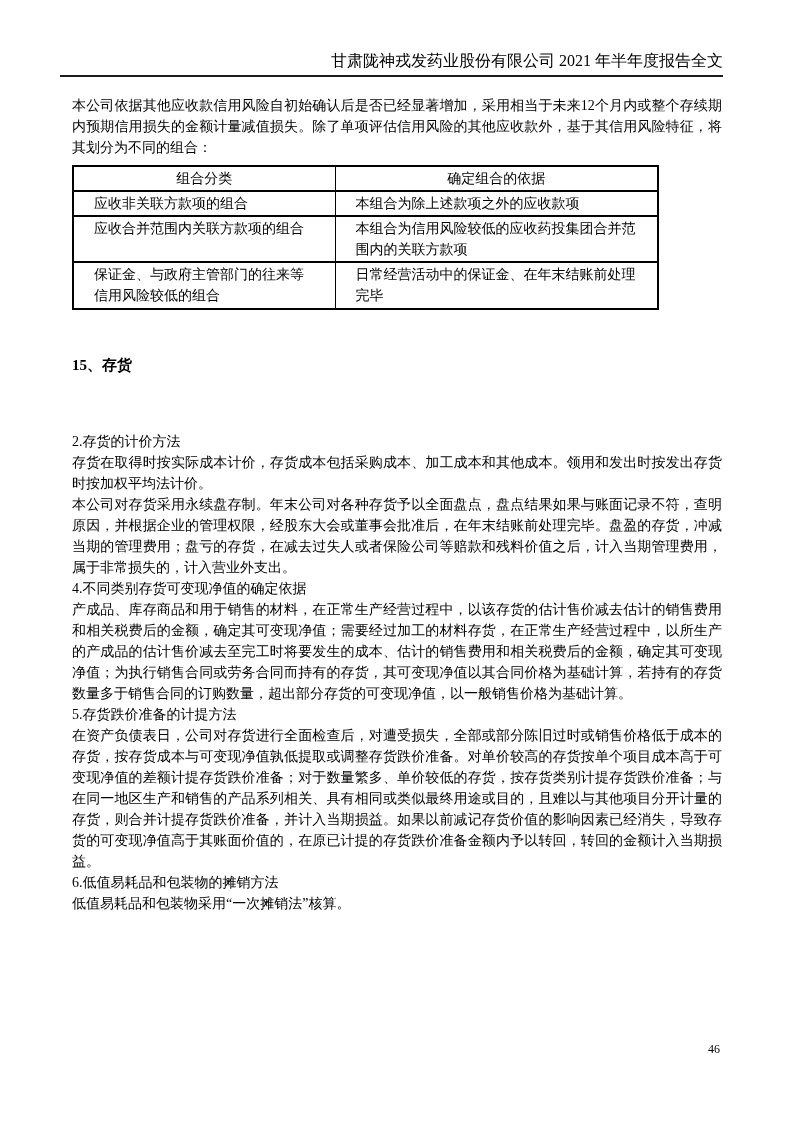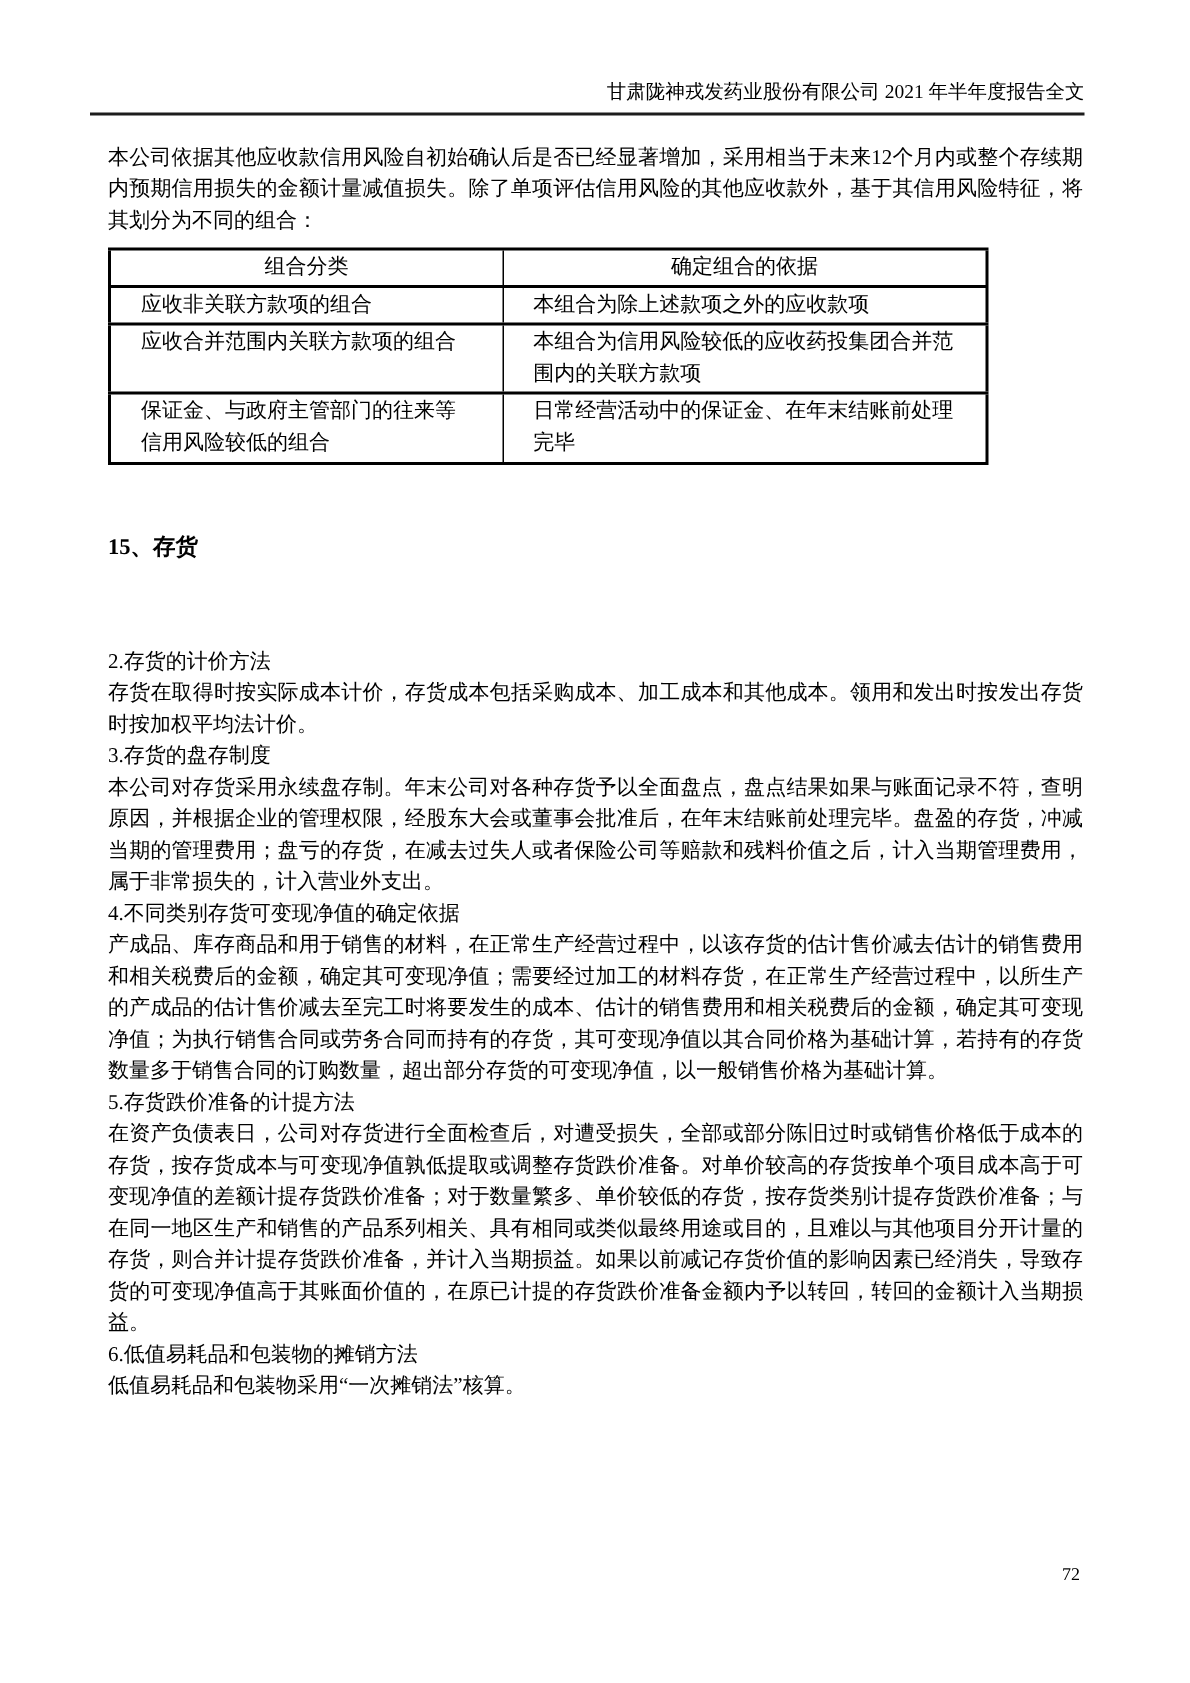--- a/index.html
+++ b/index.html
@@ -11,21 +11,21 @@
     color: #000000;
     font-family: "Liberation Serif", "DejaVu Serif", serif;
     overflow: hidden;
   }
   .header {
     position: absolute;
     left: 60px;
     top: 52px;
     width: 663px;
     text-align: right;
-    font-size: 13px;
+    font-size: 16px;
     line-height: 18px;
     padding-bottom: 5px;
     border-bottom: 2px solid #1c1c1c;
   }
   .content {
     position: absolute;
     left: 72px;
     top: 95px;
     width: 650px;
     font-size: 14px;
@@ -114,36 +114,35 @@
 
     <h2 class="section-title">15、存货</h2>
 
 
     <div class="block">
       <p>2.存货的计价方法</p>
       <p>存货在取得时按实际成本计价，存货成本包括采购成本、加工成本和其他成本。领用和发出时按发出存货时按加权平均法计价。</p>
     </div>
 
     <div class="block">
-      <p>3.存货的盘存制度</p>
       <p>本公司对存货采用永续盘存制。年末公司对各种存货予以全面盘点，盘点结果如果与账面记录不符，查明原因，并根据企业的管理权限，经股东大会或董事会批准后，在年末结账前处理完毕。盘盈的存货，冲减当期的管理费用；盘亏的存货，在减去过失人或者保险公司等赔款和残料价值之后，计入当期管理费用，属于非常损失的，计入营业外支出。</p>
     </div>
 
     <div class="block">
       <p>4.不同类别存货可变现净值的确定依据</p>
       <p>产成品、库存商品和用于销售的材料，在正常生产经营过程中，以该存货的估计售价减去估计的销售费用和相关税费后的金额，确定其可变现净值；需要经过加工的材料存货，在正常生产经营过程中，以所生产的产成品的估计售价减去至完工时将要发生的成本、估计的销售费用和相关税费后的金额，确定其可变现净值；为执行销售合同或劳务合同而持有的存货，其可变现净值以其合同价格为基础计算，若持有的存货数量多于销售合同的订购数量，超出部分存货的可变现净值，以一般销售价格为基础计算。</p>
     </div>
 
     <div class="block">
       <p>5.存货跌价准备的计提方法</p>
       <p>在资产负债表日，公司对存货进行全面检查后，对遭受损失，全部或部分陈旧过时或销售价格低于成本的存货，按存货成本与可变现净值孰低提取或调整存货跌价准备。对单价较高的存货按单个项目成本高于可变现净值的差额计提存货跌价准备；对于数量繁多、单价较低的存货，按存货类别计提存货跌价准备；与在同一地区生产和销售的产品系列相关、具有相同或类似最终用途或目的，且难以与其他项目分开计量的存货，则合并计提存货跌价准备，并计入当期损益。如果以前减记存货价值的影响因素已经消失，导致存货的可变现净值高于其账面价值的，在原已计提的存货跌价准备金额内予以转回，转回的金额计入当期损益。</p>
     </div>
 
     <div class="block">
       <p>6.低值易耗品和包装物的摊销方法</p>
       <p>低值易耗品和包装物采用“一次摊销法”核算。</p>
     </div>
 
   </div>
 
-  <div class="page-number">72</div>
+  <div class="page-number">46</div>
 
 </div>
 
 </body></html>

